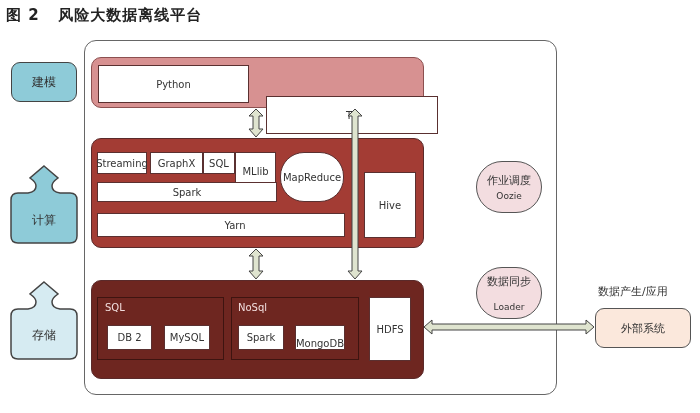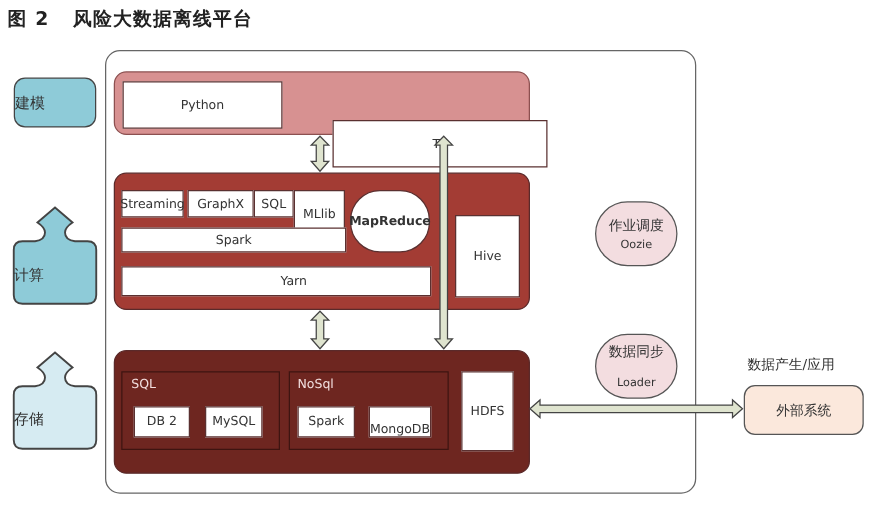--- a/index.html
+++ b/index.html
@@ -2,21 +2,21 @@
 <html><head>
 <meta charset="utf-8">
 <style>
   html, body { margin: 0; padding: 0; background: #ffffff; }
   body { width: 700px; height: 413px; position: relative; overflow: hidden;
          font-family: "DejaVu Sans", "Liberation Sans", sans-serif; color: #333; }
   .abs { position: absolute; box-sizing: border-box; }
   .title { left: 6px; top: 6px; font-size: 15px; font-weight: bold; color: #222; letter-spacing: 1px; white-space: pre; }
   .outer { left: 84px; top: 40px; width: 473px; height: 355px; border: 1.5px solid #666; border-radius: 12px; background: #fff; }
 
-  .layer-label { display:flex; align-items:center; justify-content:flex-start; font-size: 12px; color:#333; }
+  .layer-label { display:flex; align-items:center; justify-content:center; font-size: 12px; color:#333; }
   .lbl-model { left: 11px; top: 62px; width: 66px; height: 40px; background: #8ecbd8; border: 1.5px solid #444; border-radius: 9px; }
 
   .band { border-radius: 10px; border: 1.5px solid #5a2a2a; }
   .band-model { left: 91px; top: 57px; width: 333px; height: 51px; background: #d79191; border-color: #8c5050; }
   .band-compute { left: 91px; top: 138px; width: 333px; height: 110px; background: #a33c34; }
   .band-storage { left: 91px; top: 280px; width: 333px; height: 99px; background: #6e2620; }
 
   .wbox { background: #fff; border: 1px solid #5a3030; display:flex; align-items:center; justify-content:center; font-size: 10px; color:#333; }
   .arrow-svg { position:absolute; left:0; top:0; }
 </style>
@@ -38,21 +38,21 @@
   <path d="M 44 282 L 58 294 Q 52 298 52 302 Q 52 308 60 309 L 70 309 Q 77 309 77 316 L 77 352 Q 77 359 70 359 L 18 359 Q 11 359 11 352 L 11 316 Q 11 309 18 309 L 28 309 Q 36 308 36 302 Q 36 298 30 294 Z" fill="#d6ebf2" stroke="#444" stroke-width="1.5"></path>
 </svg>
 <div class="abs layer-label" style="left:11px;top:205px;width:66px;height:30px;">
   <span>计算</span>
 </div>
 <div class="abs layer-label" style="left:11px;top:320px;width:66px;height:30px;">
   <span>存储</span>
 </div>
 
 <div class="abs band band-model"></div>
-<div class="abs wbox" style="left:98px;top:65px;width:128px;height:38px;">
+<div class="abs wbox" style="left:98px;top:65px;width:151px;height:38px;">
   <span>Python</span>
 </div>
 <div class="abs wbox" style="left:266px;top:65px;width:172px;height:38px;margin-top:31px;">
   <span>TF</span>
 </div>
 
 <div class="abs band band-compute"></div>
 <div class="abs wbox" style="left:97px;top:152px;width:50px;height:22px;">
   <span>Streaming</span>
 </div>
@@ -61,21 +61,21 @@
 </div>
 <div class="abs wbox" style="left:203px;top:152px;width:32px;height:22px;">
   <span>SQL</span>
 </div>
 <div class="abs wbox" style="left:235px;top:152px;width:41px;height:38px;">
   <span>MLlib</span>
 </div>
 <div class="abs wbox" style="left:97px;top:182px;width:180px;height:20px;">
   <span>Spark</span>
 </div>
-<div class="abs wbox" style="left:280px;top:152px;width:64px;height:50px;border-radius:24px;font-weight:bold;">
+<div class="abs wbox" style="left:280px;top:152px;width:64px;height:50px;border-radius:24px;">
   <span>MapReduce</span>
 </div>
 <div class="abs wbox" style="left:97px;top:213px;width:248px;height:24px;padding-left:28px;">
   <span>Yarn</span>
 </div>
 <div class="abs wbox" style="left:364px;top:172px;width:52px;height:66px;">
   <span>Hive</span>
 </div>
 
 <div class="abs band band-storage"></div>

